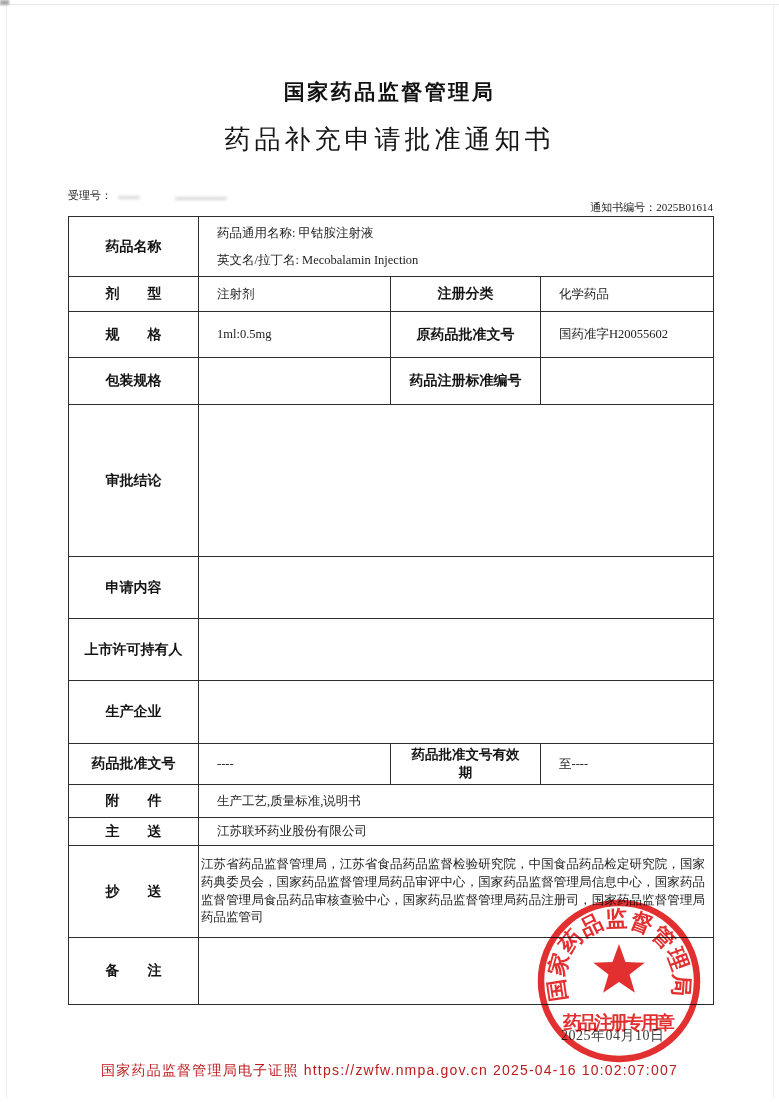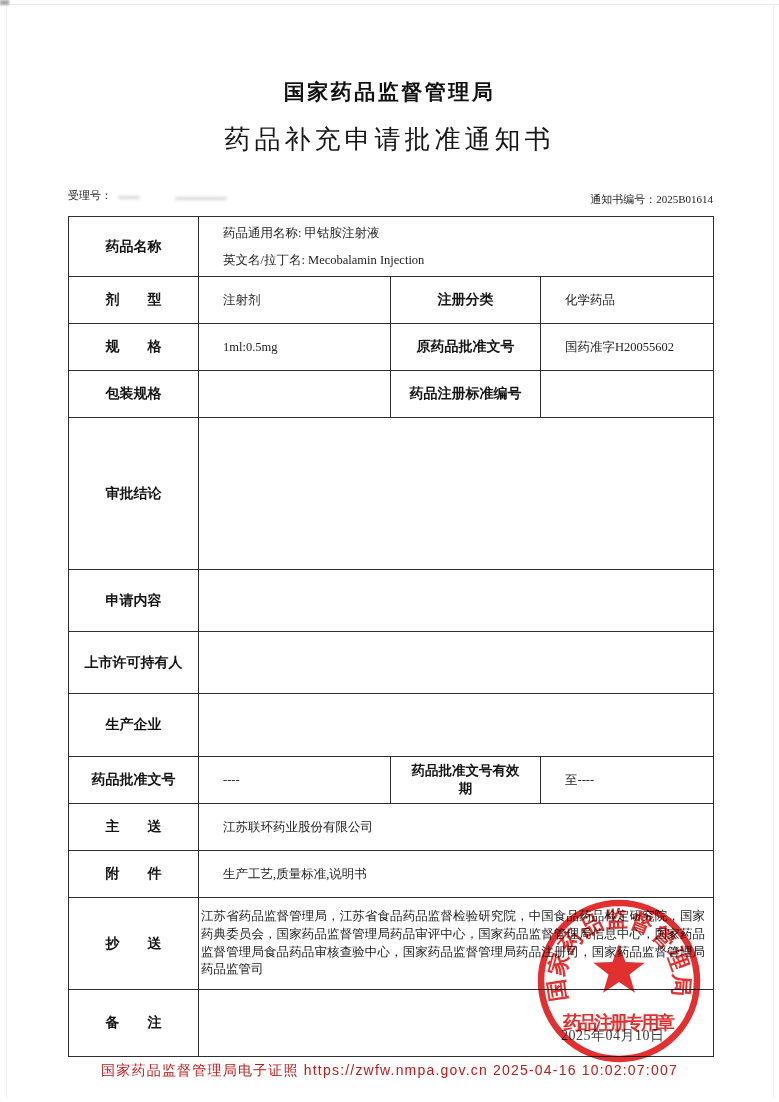--- a/index.html
+++ b/index.html
@@ -17,32 +17,32 @@
     text-align: center; font-family: "Liberation Sans", "DejaVu Sans", sans-serif;
     font-size: 21px; font-weight: bold; letter-spacing: 2.5px; color: #111;
   }
   .doc-title {
     position: absolute; top: 122px; left: 0; width: 100%;
     text-align: center; font-size: 26px; letter-spacing: 4px; color: #161616;
   }
 
   .meta-line { position: absolute; top: 188px; left: 68px; width: 645px; height: 18px; font-size: 11px; }
   .acceptance-label { position: absolute; left: 0; top: 0; }
-  .notice-no { position: absolute; right: 0; top: 4px; }
+  .notice-no { position: absolute; right: 0; top: 12px; }
   .smudge { position: absolute; background: rgba(110,110,110,0.28); filter: blur(1.6px); border-radius: 2px; }
   .smudge-a { left: 50px; top: 8px; width: 22px; height: 3px; }
   .smudge-b { left: 107px; top: 9px; width: 52px; height: 3px; }
 
   table.doc-table {
     position: absolute; left: 68px; top: 216px; width: 645px;
     border-collapse: collapse; table-layout: fixed;
   }
   .doc-table td { border: 1.4px solid #2d2d2d; vertical-align: middle; overflow: hidden; }
-  .lbl { text-align: center; font-weight: bold; font-size: 14px; color: #141414; padding: 14px; }
-  .val { font-size: 12.5px; padding: 3px 6px 3px 24px; color: #222; }
+  .lbl { text-align: center; font-weight: bold; font-size: 14px; color: #141414; padding: 2px; }
+  .val { font-size: 12.5px; padding: 3px 6px 3px 18px; color: #222; }
   .two-line div { line-height: 2.1; }
   .cc-text { font-size: 12.5px; line-height: 1.42; text-align: justify; padding: 5px 8px 5px 2px; }
 
   .stamp {
     position: absolute; left: 534px; top: 896px;
     opacity: 0.93; mix-blend-mode: multiply; z-index: 6;
   }
   .stamp-ring { fill: none; stroke: #e01f1f; stroke-width: 6.5; }
   .stamp-arc-text { font-family: "Liberation Sans", "DejaVu Sans", sans-serif; font-size: 22px; font-weight: bold; fill: #e01f1f; }
   .stamp-star { fill: #e01f1f; }
@@ -124,27 +124,27 @@
   <tr style="height:63px">
     <td class="lbl">生产企业</td>
     <td class="val" colspan="3"></td>
   </tr>
   <tr style="height:34px">
     <td class="lbl">药品批准文号</td>
     <td class="val">----</td>
     <td class="lbl" style="font-size:13.5px; padding:2px 19px;">药品批准文号有效期</td>
     <td class="val">至----</td>
   </tr>
+  <tr style="height:33px">
+    <td class="lbl">附　　件</td>
+    <td class="val" colspan="3">生产工艺,质量标准,说明书</td>
+  </tr>
   <tr style="height:28px">
     <td class="lbl">主　　送</td>
     <td class="val" colspan="3">江苏联环药业股份有限公司</td>
-  </tr>
-  <tr style="height:33px">
-    <td class="lbl">附　　件</td>
-    <td class="val" colspan="3">生产工艺,质量标准,说明书</td>
   </tr>
   <tr style="height:92px">
     <td class="lbl">抄　　送</td>
     <td class="cc-text" colspan="3">江苏省药品监督管理局，江苏省食品药品监督检验研究院，中国食品药品检定研究院，国家药典委员会，国家药品监督管理局药品审评中心，国家药品监督管理局信息中心，国家药品监督管理局食品药品审核查验中心，国家药品监督管理局药品注册司，国家药品监督管理局药品监管司</td>
   </tr>
   <tr style="height:67px">
     <td class="lbl">备　　注</td>
     <td class="val" colspan="3"></td>
   </tr>
 </tbody>

